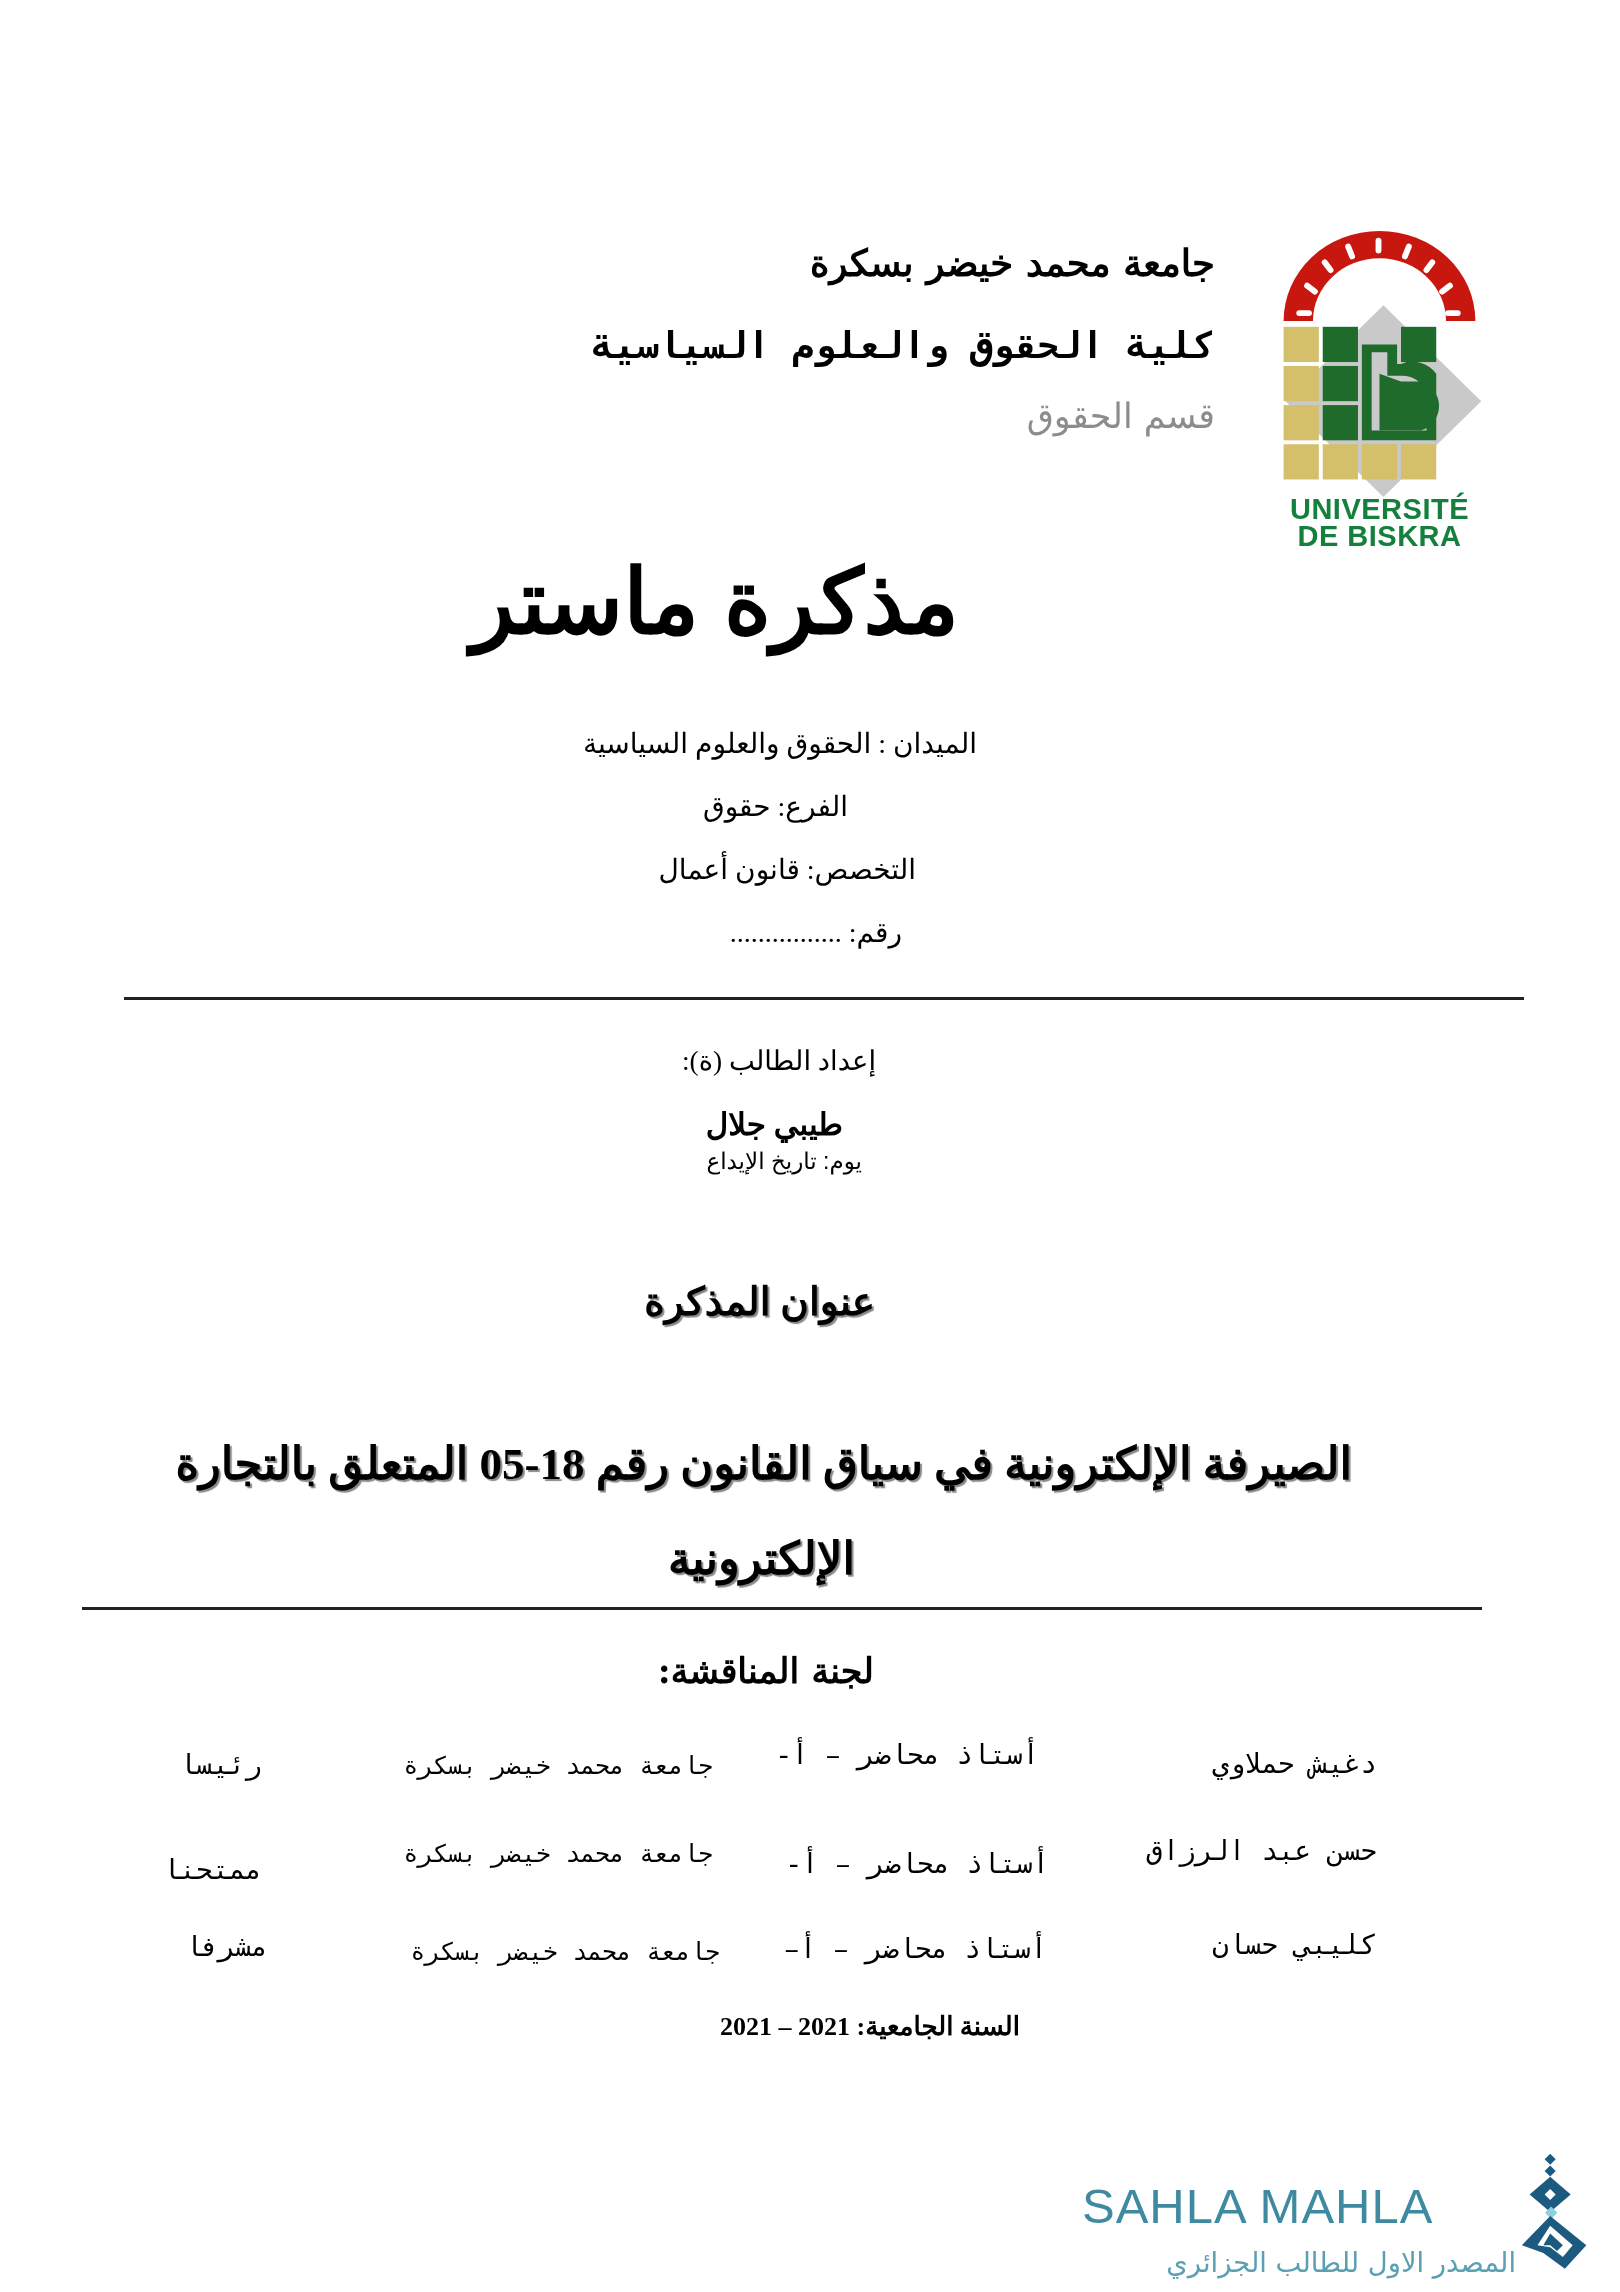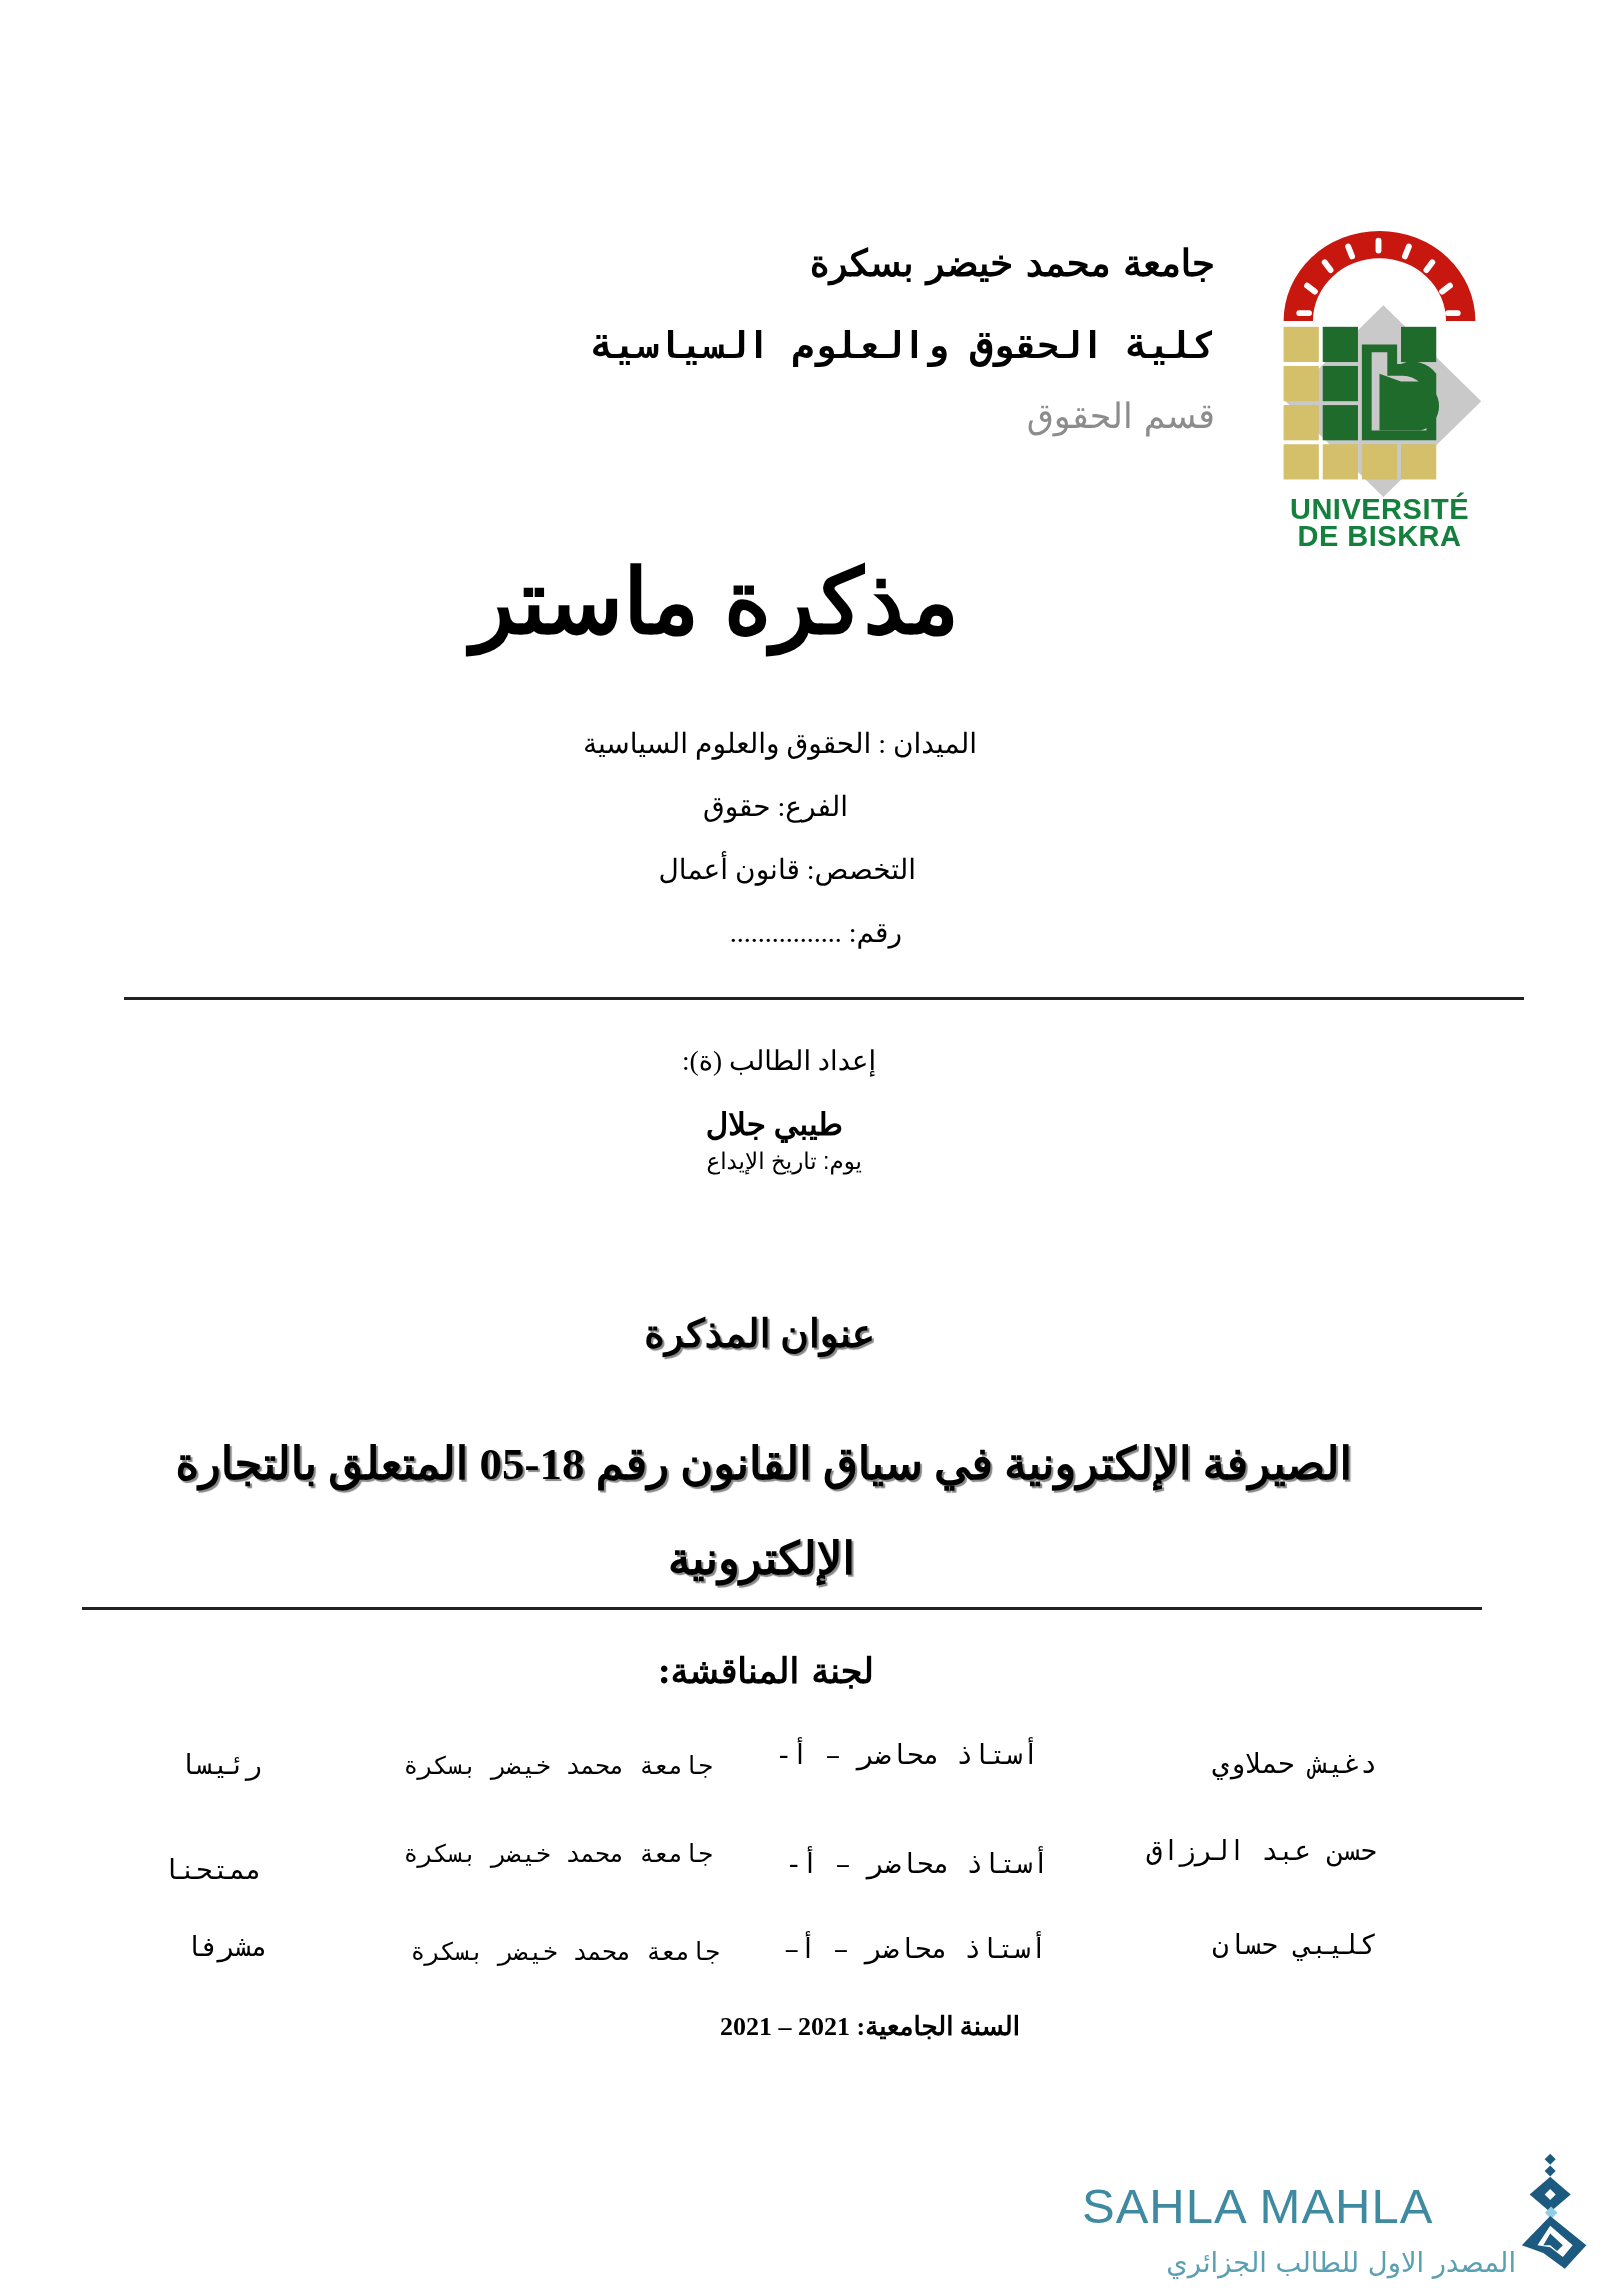--- a/index.html
+++ b/index.html
@@ -29,21 +29,21 @@
     .l-num    { right: 718px; top: 916px; }
 
     .hr { height: 2.9px; background: #222; }
     .hr1 { left: 124px; width: 1400px; top: 997px; }
     .hr2 { left: 82px; width: 1400px; top: 1607px; }
 
     .prepared { right: 744px; top: 1045px; font-size: 27.4px; font-family: "Liberation Serif", serif; }
     .student  { right: 777px; top: 1106px; font-size: 31px; font-weight: bold; font-family: "Liberation Serif", serif; text-align: right; }
     .deposit  { right: 758px; top: 1148px; font-size: 23px; font-family: Liberation Sans, sans-serif; }
 
-    .memo-label { right: 745px; top: 1279px; font-size: 39px; font-weight: bold; font-family: "Liberation Serif", serif; text-shadow: 2px 2px 1px #888; margin-top: 32px; }
+    .memo-label { right: 745px; top: 1279px; font-size: 39px; font-weight: bold; font-family: "Liberation Serif", serif; text-shadow: 2px 2px 1px #888; }
     .title-l1 { right: 268px; top: 1437px; font-size: 45px; font-weight: bold; font-family: "Liberation Serif", serif; text-shadow: 2px 2px 1px #888; }
     .title-l2 { right: 765px; top: 1532px; font-size: 45px; font-weight: bold; font-family: "Liberation Serif", serif; text-shadow: 2px 2px 1px #888; }
 
     .committee-label { right: 746px; top: 1650px; font-size: 35px; font-weight: bold; font-family: "DejaVu Serif", serif; }
 
     .cm { font-family: Liberation Mono, monospace; font-size: 27.4px; }
 
     .year { right: 600px; top: 2011px; font-size: 26px; font-weight: bold; font-family: "Liberation Serif", serif; }
 
     

